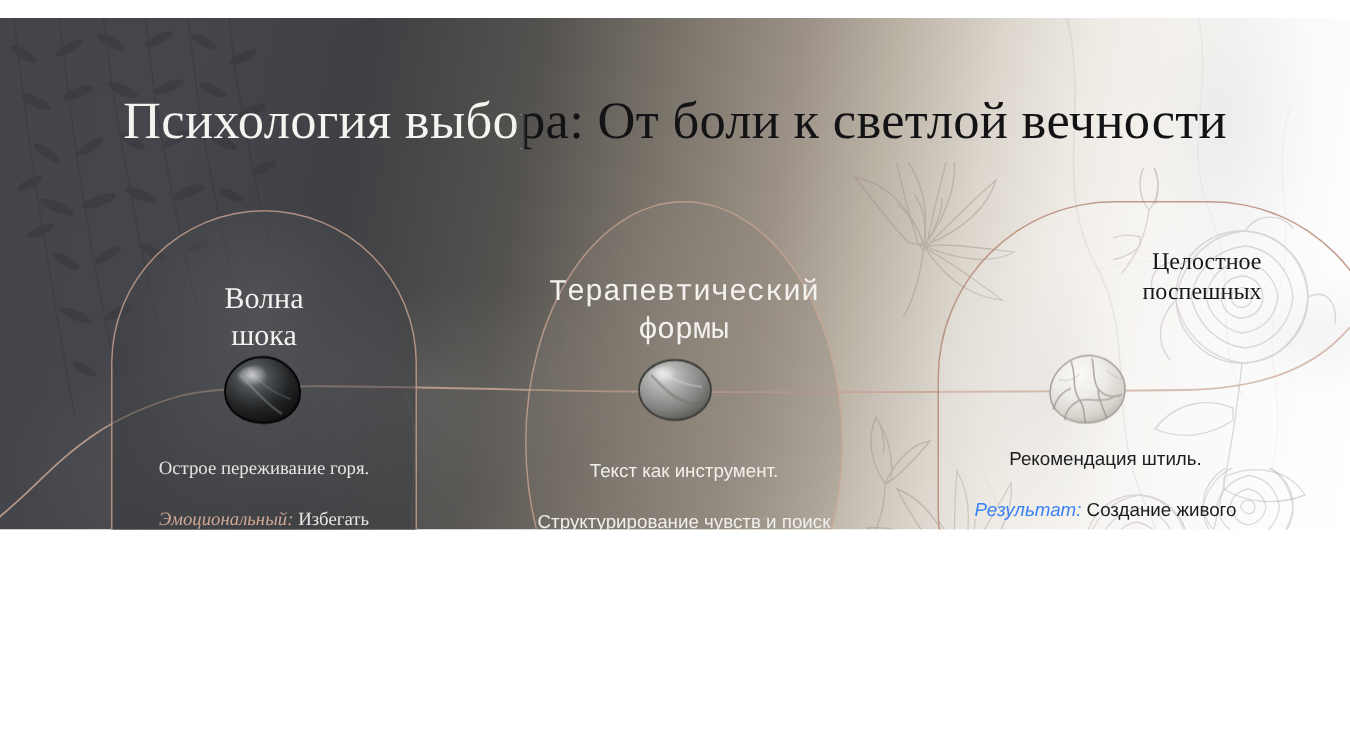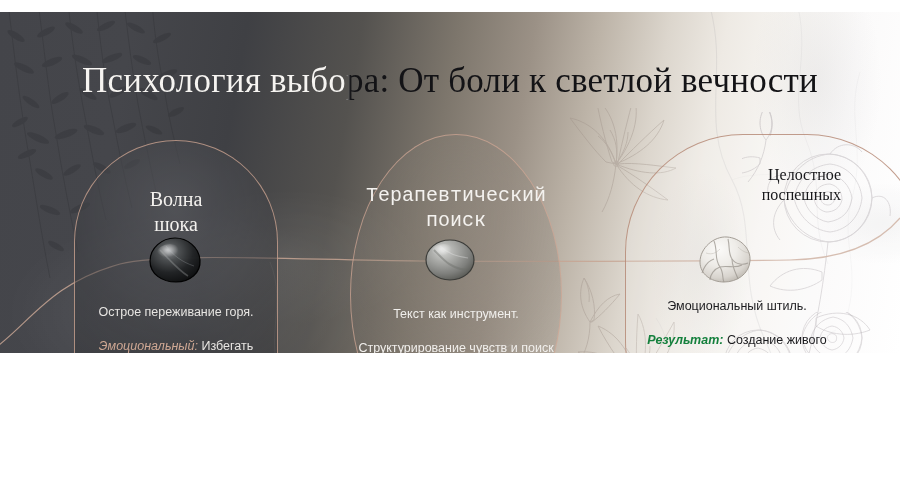--- a/index.html
+++ b/index.html
@@ -130,29 +130,29 @@
   .c1 .card-title{ top:46px; font-size:20px; color:#f3f1ee; }
   .c2 .card-title{ top:48px; font-size:20px; color:#f4f2ef;font-family:Liberation Mono, monospace; }
   .c3 .card-title{ top:30px; font-size:16px; color:#17171a;text-align:right; }
 
   .card-body{
     position:absolute; left:0; width:100%;
     text-align:center;
     font-family:"Liberation Sans", sans-serif;
     font-size:12.5px; line-height:1.55;
   }
-  .c1 .card-body{ top:162px; color:#e7e5e2; }
+  .c1 .card-body{ top:162px; color:#e7e5e2;font-family:Liberation Serif, serif; }
   .c2 .card-body{ top:170px; color:#f1efec; }
   .c3 .card-body{ top:162px; color:#1b1b1e; }
 
   .lead{ display:block; margin-bottom:15px; }
   .tag{ font-style:italic; }
   .c1 .tag{ color:#cfa894; }
   .c2 .tag{ color:#d8b7a4; }
-  .c3 .tag{ color:#15803d;font-weight:bold; }
+  .c3 .tag{ color:#3b82f6; }
 
   
   .stone{ position:absolute; pointer-events:none; }
   .stone1{ left:148px; top:224px; width:54px; height:48px; }
   .stone2{ left:424px; top:224px; width:52px; height:46px; }
   .stone3{ left:698px; top:223px; width:55px; height:49px; }
 </style>
 </head>
 <body>
 
@@ -336,35 +336,35 @@
     </div>
     <div class="card-body">
       <span class="lead">Острое переживание горя.</span>
       <span class="tag">Эмоциональный:</span><span> Избегать поспешных решений и шаблонных фраз.</span>
     </div>
   </div>
 
   <div class="card card2 c2">
     <div class="card-title">
       <span>Терапевтический</span><br>
-      <span>поиск</span>
+      <span>формы</span>
     </div>
     <div class="card-body">
       <span class="lead">Текст как инструмент.</span>
       <span class="tag"></span><span>Структурирование чувств и поиск улыбку для невысказанной любви.</span>
     </div>
   </div>
 
   <div class="card card3 c3">
     <div class="card-title" style="width:215px">
       <span>Целостное</span><br>
       <span>поспешных</span>
     </div>
     <div class="card-body" style="width:222px">
-      <span class="lead">Эмоциональный штиль.</span>
+      <span class="lead">Рекомендация штиль.</span>
       <span class="tag">Результат:</span><span> Создание живого образа, передающего уникальный голос и улыбку ушедшей.</span>
     </div>
   </div>
 
   <svg class="stone stone1" viewBox="0 0 54 48">
     <defs>
       <radialGradient id="g1" cx="38%" cy="30%" r="78%">
         <stop offset="0%" stop-color="#8d9093"></stop>
         <stop offset="26%" stop-color="#4e5153"></stop>
         <stop offset="62%" stop-color="#222426"></stop>

